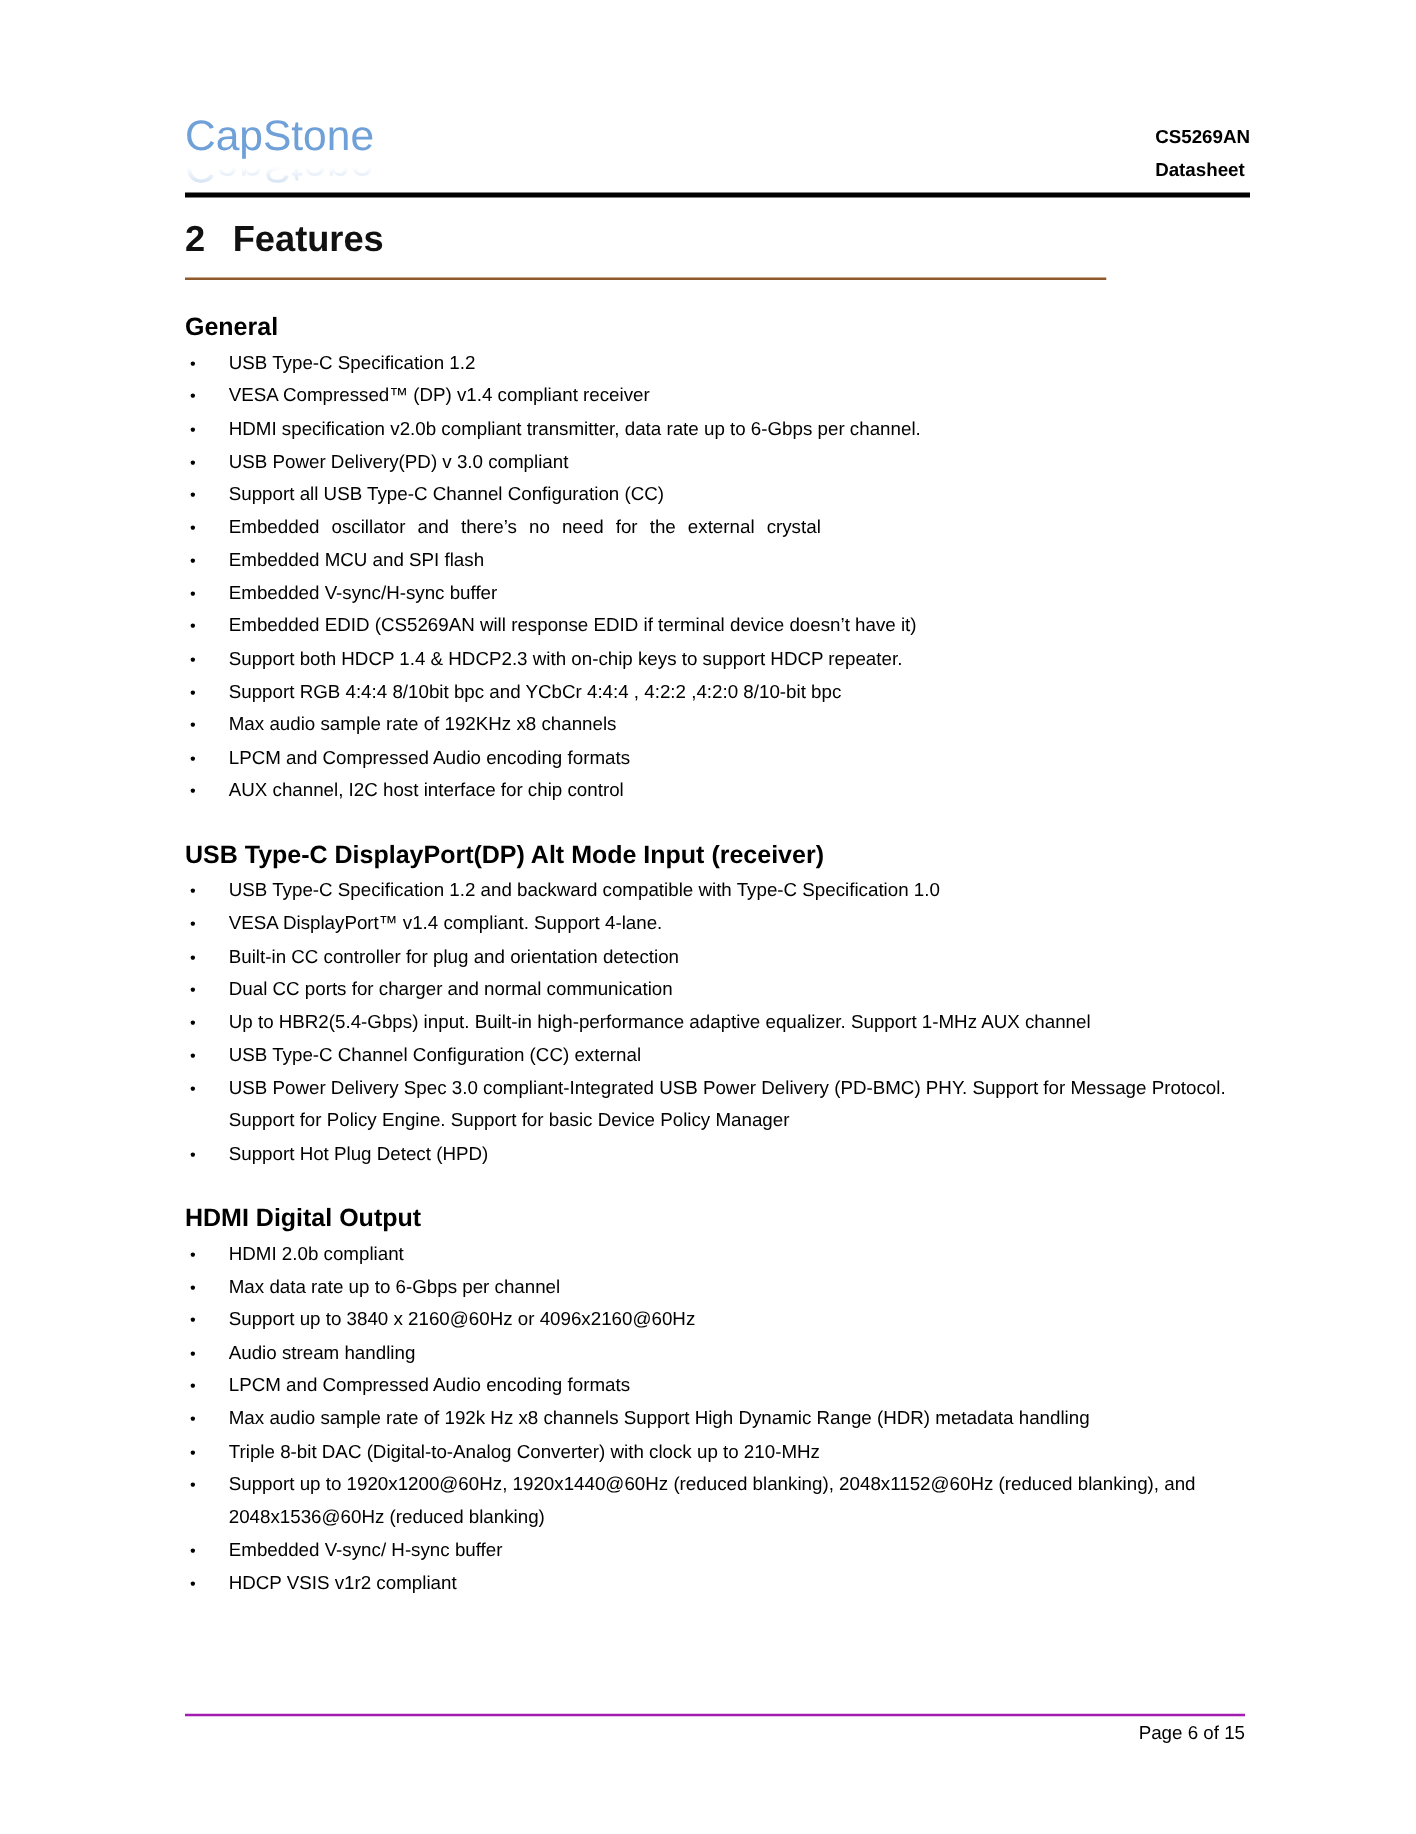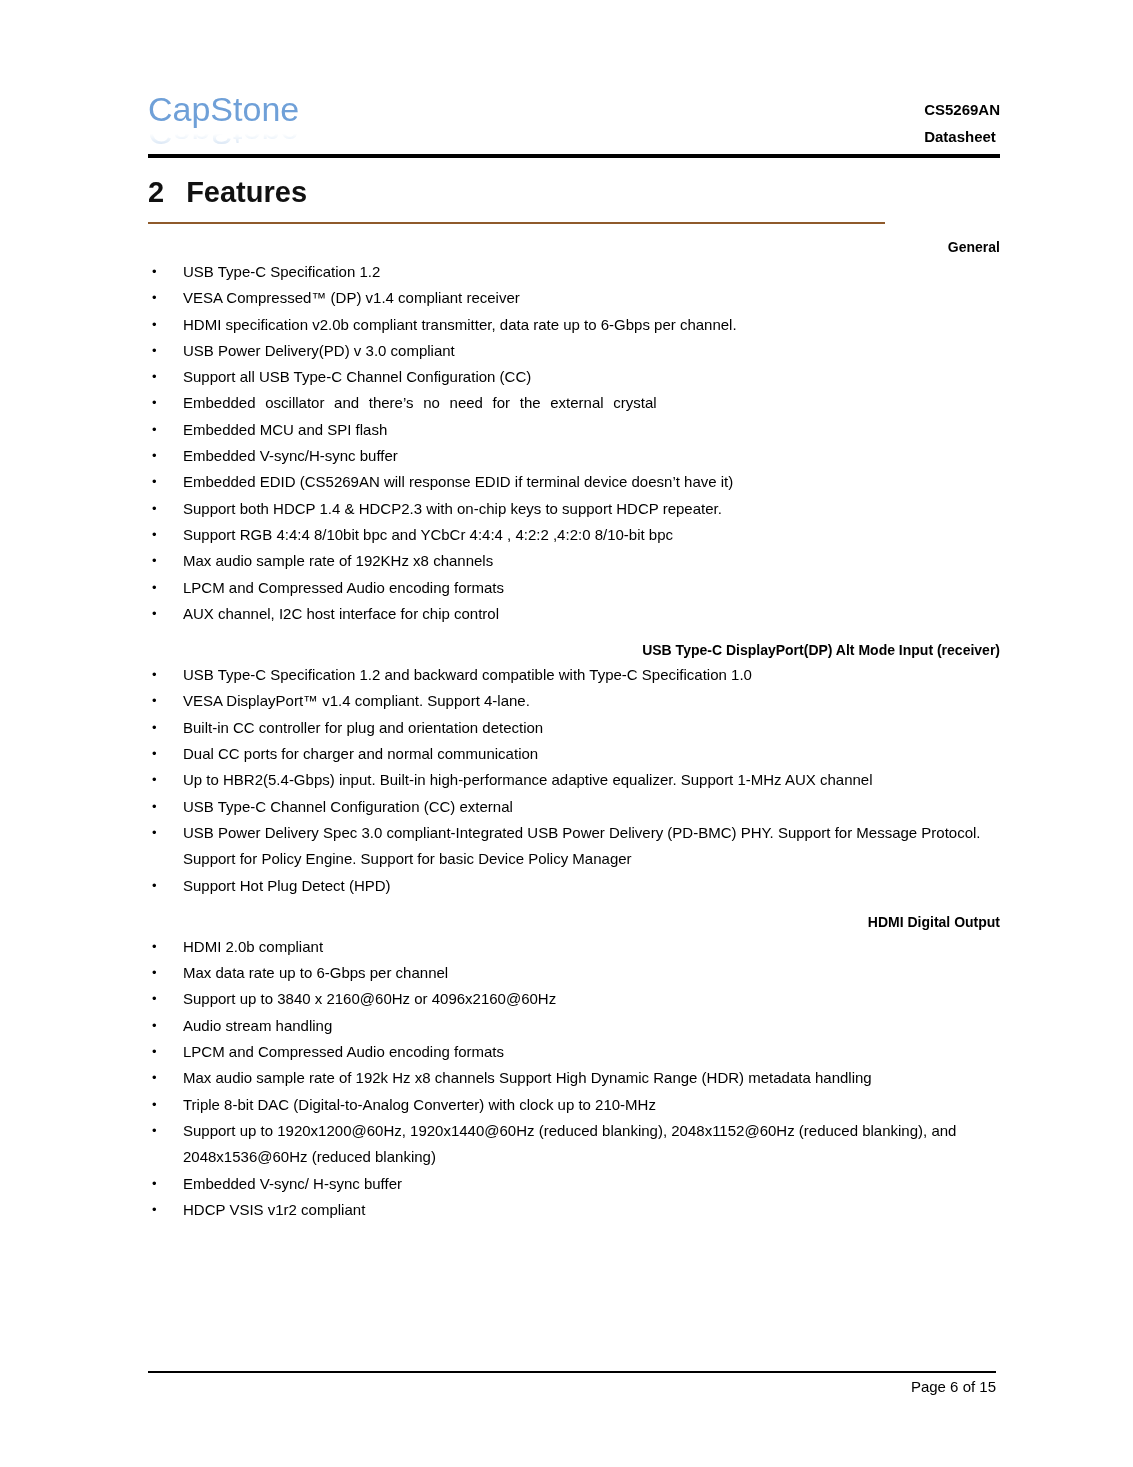--- a/index.html
+++ b/index.html
@@ -17,29 +17,29 @@
     height:22px;overflow:hidden;opacity:.38;margin-top:2px;
     -webkit-mask-image:linear-gradient(to bottom,#000,transparent 75%);
     mask-image:linear-gradient(to bottom,#000,transparent 75%);
   }
   .docid{font-size:15px;font-weight:bold;line-height:1.8;padding-top:4px;text-align:left;}
   .rule-black{height:4px;background:#000;margin-top:4px;}
   
   .title{display:flex;gap:22px;font-size:29px;font-weight:bold;margin:18px 0 0 0;color:#111;}
   .rule-accent{height:2px;background:#8f5a2b;width:737px;margin-top:13px;}
   
-  .section-heading{font-size:14px;font-weight:bold;margin:15px 0 4px 0;color:#000;text-align:right;}
+  .section-heading{font-size:20px;font-weight:bold;margin:27px 0 4px 0;color:#000;}
   .section-heading.extra-gap{margin-top:56px;}
   ul.features{list-style:none;margin:0;padding:0;}
   li.feature{display:flex;font-size:15px;line-height:26.3px;color:#000;}
   .bullet{flex:none;width:31px;padding-left:4px;font-size:13px;}
   .ftext{flex:1;}
   li.justified .ftext{word-spacing:5.5px;}
   
-  .footer{position:absolute;left:148px;width:848px;top:1371px;border-top:2px solid #000000;}
+  .footer{position:absolute;left:148px;width:848px;top:1371px;border-top:2px solid #a21caf;}
   .pageno{text-align:right;font-size:15px;padding-top:5px;color:#000;}
 </style>
 </head>
 <body>
 
 <div class="page">
   <div class="content">
 
     <div class="header">
       <div class="logo-wrap">

